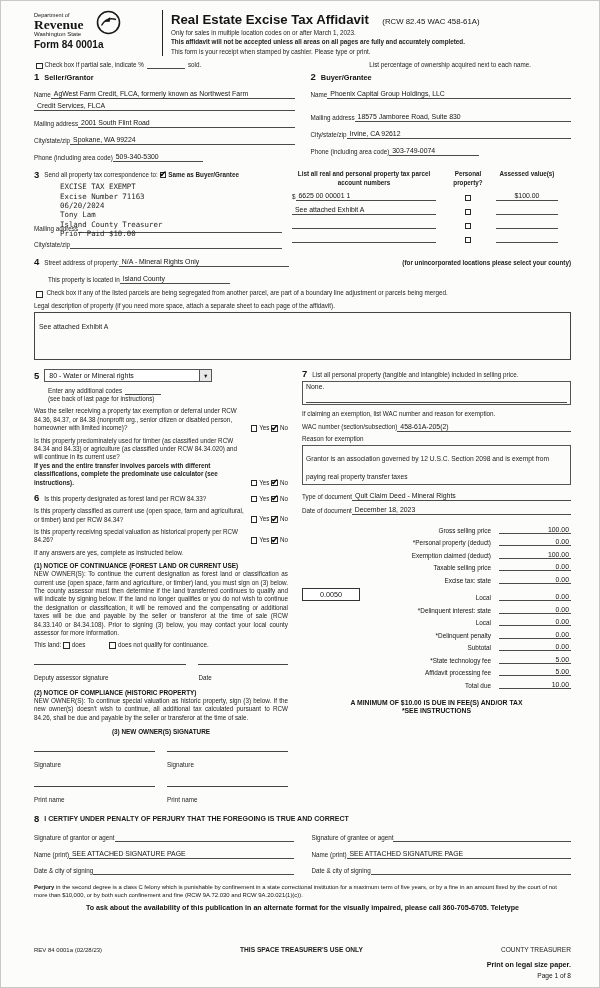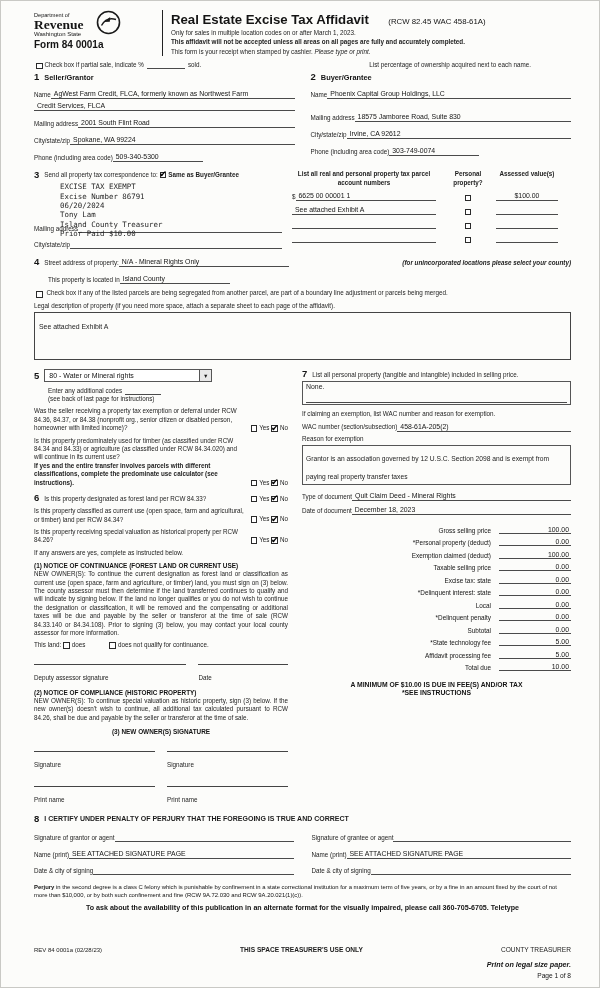--- a/index.html
+++ b/index.html
@@ -5,39 +5,39 @@
 *{margin:0;padding:0;box-sizing:border-box}
 html,body{background:#e8e8e6}
 body{width:600px;height:988px;font-family:"Liberation Sans",sans-serif;color:#141414}
 .page{width:600px;height:988px;background:#fcfcfa;border:1px solid #c9c9c5;padding:9px 28px 8px 33px;overflow:hidden;display:flex;flex-direction:column;position:relative}
 .row{display:flex;align-items:flex-end}
 .rowm{display:flex;align-items:center}
 .lbl{font-size:6.3px;line-height:8.5px;white-space:nowrap;color:#1c1c1c;flex:0 0 auto}
 .txt{font-size:6.3px;line-height:8.4px;color:#1c1c1c}
 .wrap{white-space:normal}
 .b{font-weight:bold}
-.i{font-style:italic}
+.i{}
 .ctr{text-align:center}
 .val{font-size:6.9px;line-height:9px;border-bottom:1px solid #4a4a4a;padding:0 3px;white-space:nowrap}
 .ul{border-bottom:1px solid #4a4a4a;height:9px}
 .fill{flex:1 1 auto}
 .cb{flex:0 0 auto;width:6.5px;height:6.5px;border:1px solid #2a2a2a;position:relative;background:#fff;display:inline-block;margin:0 2px}
 .cb.checked::after{content:"✔";position:absolute;left:-1.5px;top:-3.5px;font-size:9px;color:#000}
 .secnum{font-weight:bold;font-size:9.5px;line-height:10px;margin-right:5px;flex:0 0 auto}
 
 .header{display:flex}
 .hleft{width:128px;flex:0 0 auto}
 .logorow{display:flex;align-items:center;gap:12px}
 .deptsmall{font-size:5.6px}
 .deptname{font-family:"Liberation Serif",serif;font-weight:bold;font-size:13.5px;line-height:13px}
 .deptsub{font-size:6px}
 .formnum{font-weight:bold;font-size:10px;}
 .hright{border-left:1.6px solid #222;padding-left:8px;flex:1}
 .title{font-weight:bold;font-size:13.2px;line-height:14px}
-.rcw{font-size:7.8px;margin-left:15px}
+.rcw{font-size:7.8px;margin-left:9px}
 .hright .txt{margin-top:1px}
 
 .partial{margin-top:4px;display:flex;align-items:flex-end}
 
 .parties{display:flex;gap:16px;margin-top:3px}
 .party{flex:1}
 .ptitle{font-size:7.4px;font-weight:bold}
 .frow{margin-top:7px}
 
 .sec3{display:flex;margin-top:8px}
@@ -182,21 +182,21 @@
   <div class="sec3">
     <div class="s3l">
       <div class="rowm">
         <span class="secnum">3</span>
         <span class="lbl">Send all property tax correspondence to:</span>
         <span class="cb checked"></span>
         <span class="lbl b">Same as Buyer/Grantee</span>
       </div>
       <div class="stamp">
         <div>EXCISE TAX EXEMPT</div>
-        <div>Excise Number 86791</div>
+        <div>Excise Number 71163</div>
         <div>06/20/2024</div>
         <div>Tony Lam</div>
         <div>Island County Treasurer</div>
         <div>Prior Paid $10.00</div>
       </div>
       <div class="row s3addr">
           <span class="lbl">Mailing address</span>
           <span class="ul fill"></span>
         </div>
       <div class="row frow">
@@ -420,20 +420,25 @@
             <span class="mval">100.00</span>
           </div>
         <div class="mrow">
             <span class="mlab">Taxable selling price</span>
             <span class="mval">0.00</span>
           </div>
         <div class="mrow">
             <span class="mlab">Excise tax: state</span>
             <span class="mval">0.00</span>
           </div>
+        <div class="mrow" style="margin-top:5px">
+          <span class="ratebox">0.0050</span>
+          <span class="mlab">Local</span>
+          <span class="mval">0.00</span>
+        </div>
         <div class="mrow">
             <span class="mlab">*Delinquent interest: state</span>
             <span class="mval">0.00</span>
           </div>
         <div class="mrow">
             <span class="mlab">Local</span>
             <span class="mval">0.00</span>
           </div>
         <div class="mrow">
             <span class="mlab">*Delinquent penalty</span>

